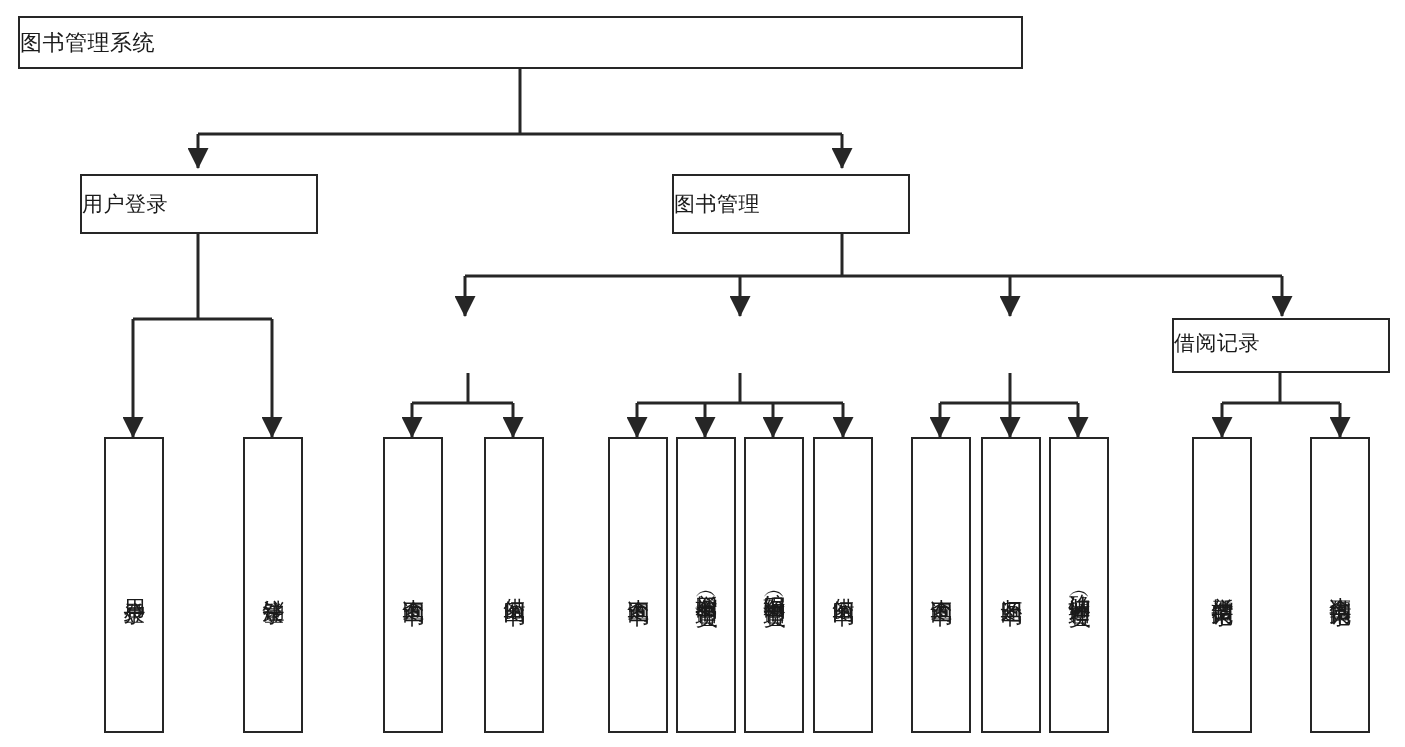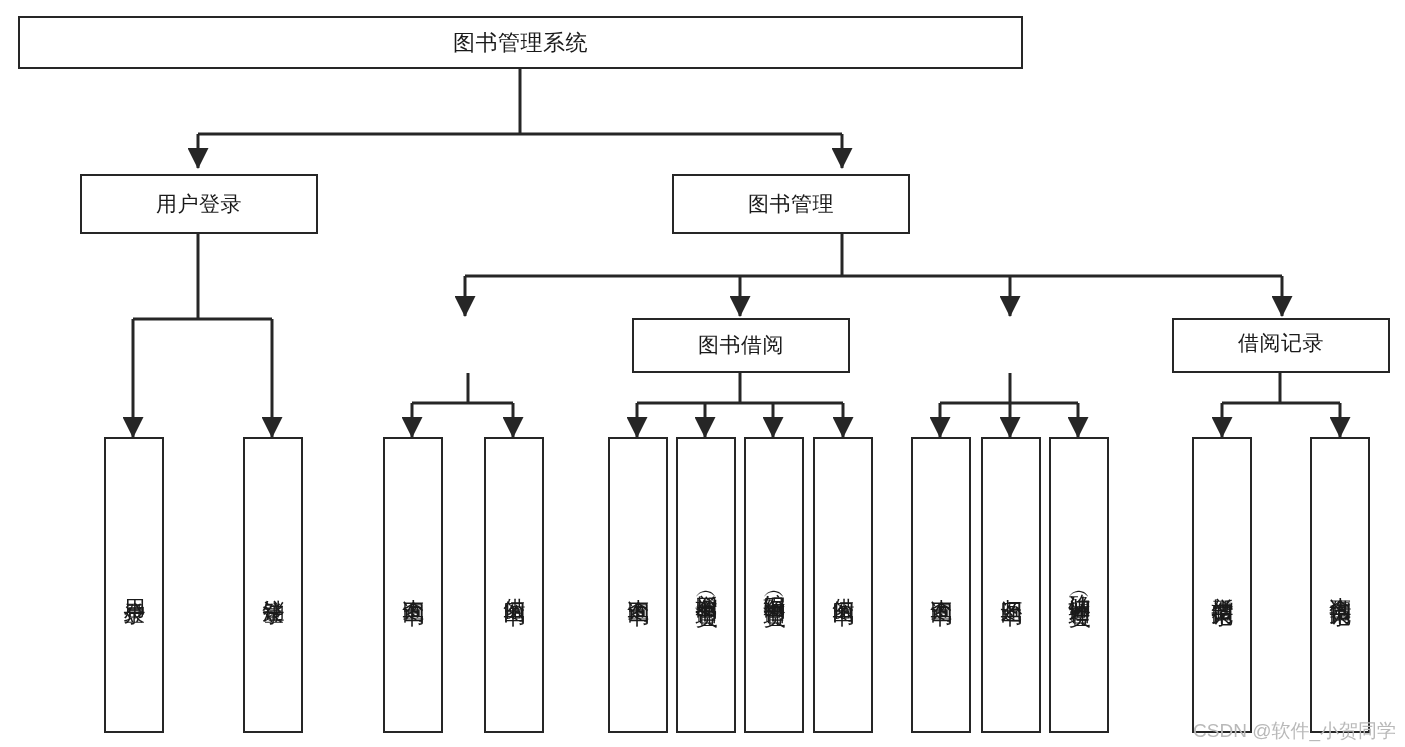--- a/index.html
+++ b/index.html
@@ -27,21 +27,20 @@
     height: 747px;
     pointer-events: none;
   }
   .node {
     position: absolute;
     box-sizing: border-box;
     background: #ffffff;
     border: 2px solid #262626;
     display: flex;
     align-items: center;
-    justify-content: center;
     z-index: 2;
   }
   .node .label {
     display: block;
     text-align: center;
     color: #1a1a1a;
     line-height: 1.18;
     letter-spacing: 0.5px;
   }
   
@@ -138,23 +137,20 @@
 
   <div class="node horiz" style="left:80px; top:174px; width:238px; height:60px;">
     <span class="label">用户登录</span>
   </div>
 
   <div class="node horiz" style="left:672px; top:174px; width:238px; height:60px;">
     <span class="label">图书管理</span>
   </div>
 
 
-  <div class="node horiz" style="left:632px; top:318px; width:218px; height:55px;">
-    <span class="label">图书借阅</span>
-  </div>
 
 
   <div class="node horiz" style="left:1172px; top:318px; width:218px; height:55px;font-family:Liberation Mono, monospace;">
     <span class="label">借阅记录</span>
   </div>
 
   <div class="node vert" style="left:104px; top:437px; width:60px; height:296px;">
     <span class="label">用户登录</span>
   </div>
 
@@ -199,15 +195,14 @@
   </div>
 
   <div class="node vert" style="left:1192px; top:437px; width:60px; height:296px;">
     <span class="label">新增借阅记录</span>
   </div>
 
   <div class="node vert" style="left:1310px; top:437px; width:60px; height:296px;">
     <span class="label">查询借阅记录</span>
   </div>
 
-  <div id="watermark">CSDN @软件_小贺同学</div>
 
 </div>
 
 </body></html>

